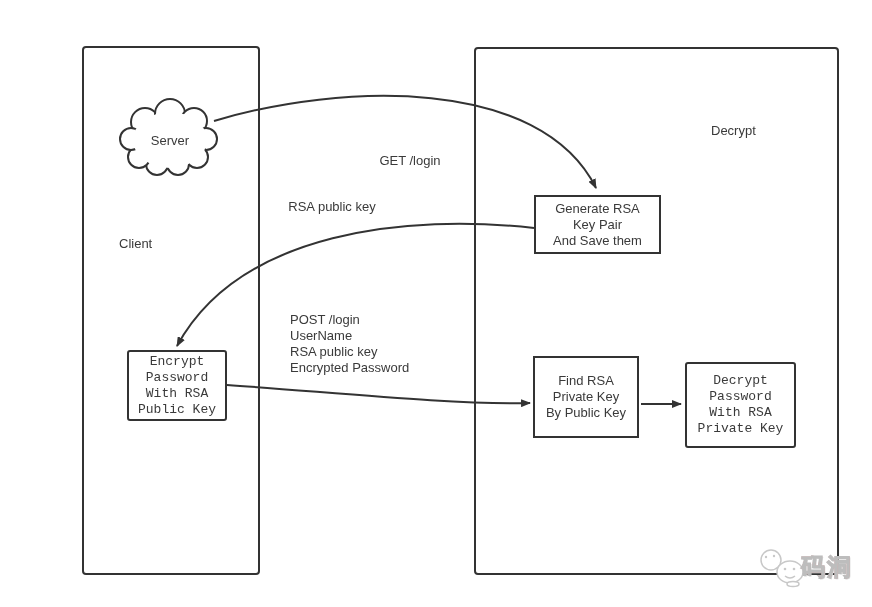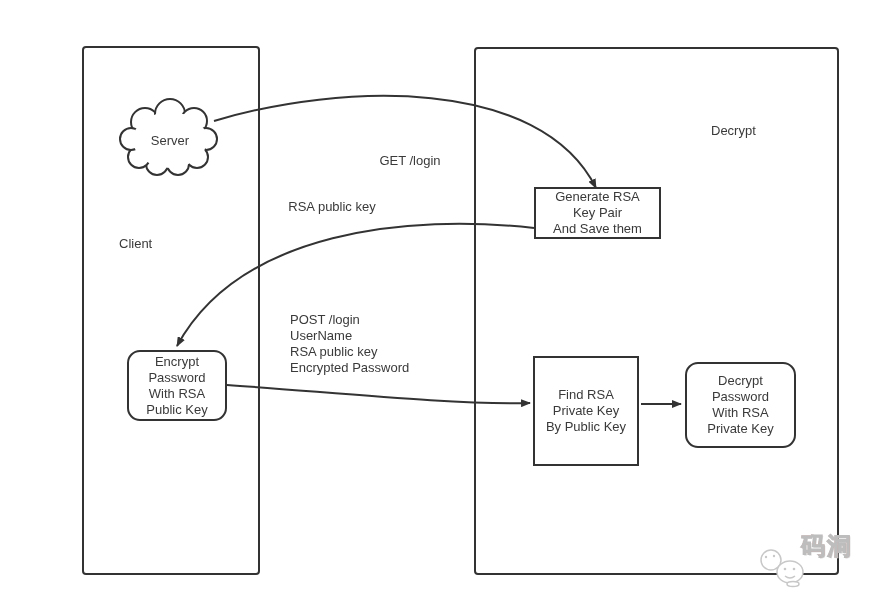--- a/index.html
+++ b/index.html
@@ -25,39 +25,39 @@
     position:absolute;
     border:2px solid #333333;
     box-sizing:border-box;
     background:#ffffff;
     display:flex;align-items:center;justify-content:center;
     text-align:center;
     font-size:13px;line-height:16px;
     white-space:pre-line;
     color:#3a3a3a;
   }
-  .node.rounded{border-radius:13px;}
-  .generate-node{left:534px;top:187px;width:127px;height:52px;}
+  .node.rounded{border-radius:3px;font-family:Liberation Mono, monospace;}
+  .generate-node{left:534px;top:195px;width:127px;height:59px;}
   .encrypt-node{left:127px;top:350px;width:100px;height:71px;}
-  .find-node{left:533px;top:356px;width:106px;height:110px;}
+  .find-node{left:533px;top:356px;width:106px;height:82px;}
   .decrypt-node{left:685px;top:362px;width:111px;height:86px;}
   .label{
     position:absolute;
     font-size:13px;line-height:16px;
     color:#3a3a3a;
     white-space:pre-line;
   }
   .client-label{left:107px;top:236px;margin-left:12px;}
   .server-label{left:711px;top:123px;}
   .start-label{left:130px;top:133px;width:80px;text-align:center;}
   .get-login-label{left:340px;top:124px;width:140px;text-align:center;margin-top:29px;}
   .rsa-key-label{left:272px;top:199px;width:120px;text-align:center;}
   .post-label{left:290px;top:312px;width:180px;}
   .watermark-text{
-    position:absolute;left:801px;top:530px;
+    position:absolute;left:801px;top:551px;
     font-size:24px;font-weight:bold;letter-spacing:2px;
     color:#ef4444;
     -webkit-text-stroke:1px #bdbdbd;
     text-shadow:1px 1px 0 #d4d4d4;
   }
 </style>
 </head>
 <body>
 
 <div class="canvas">

